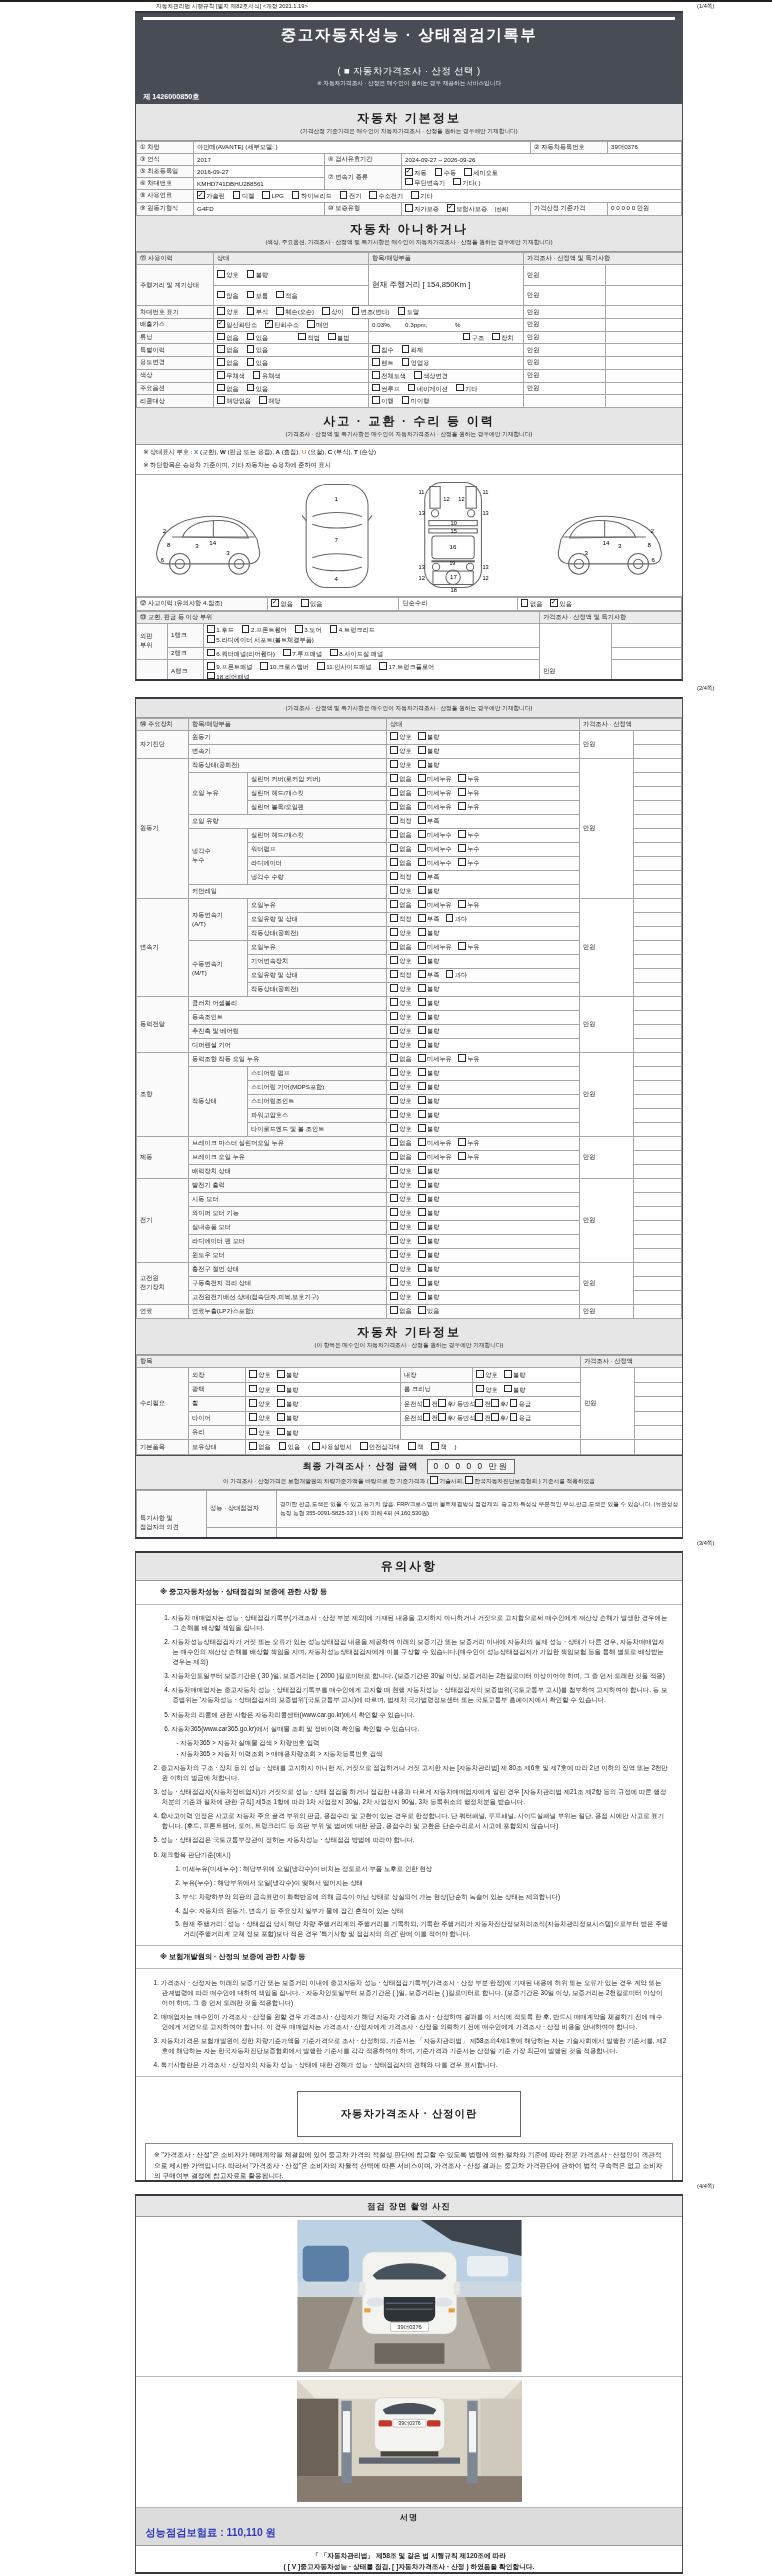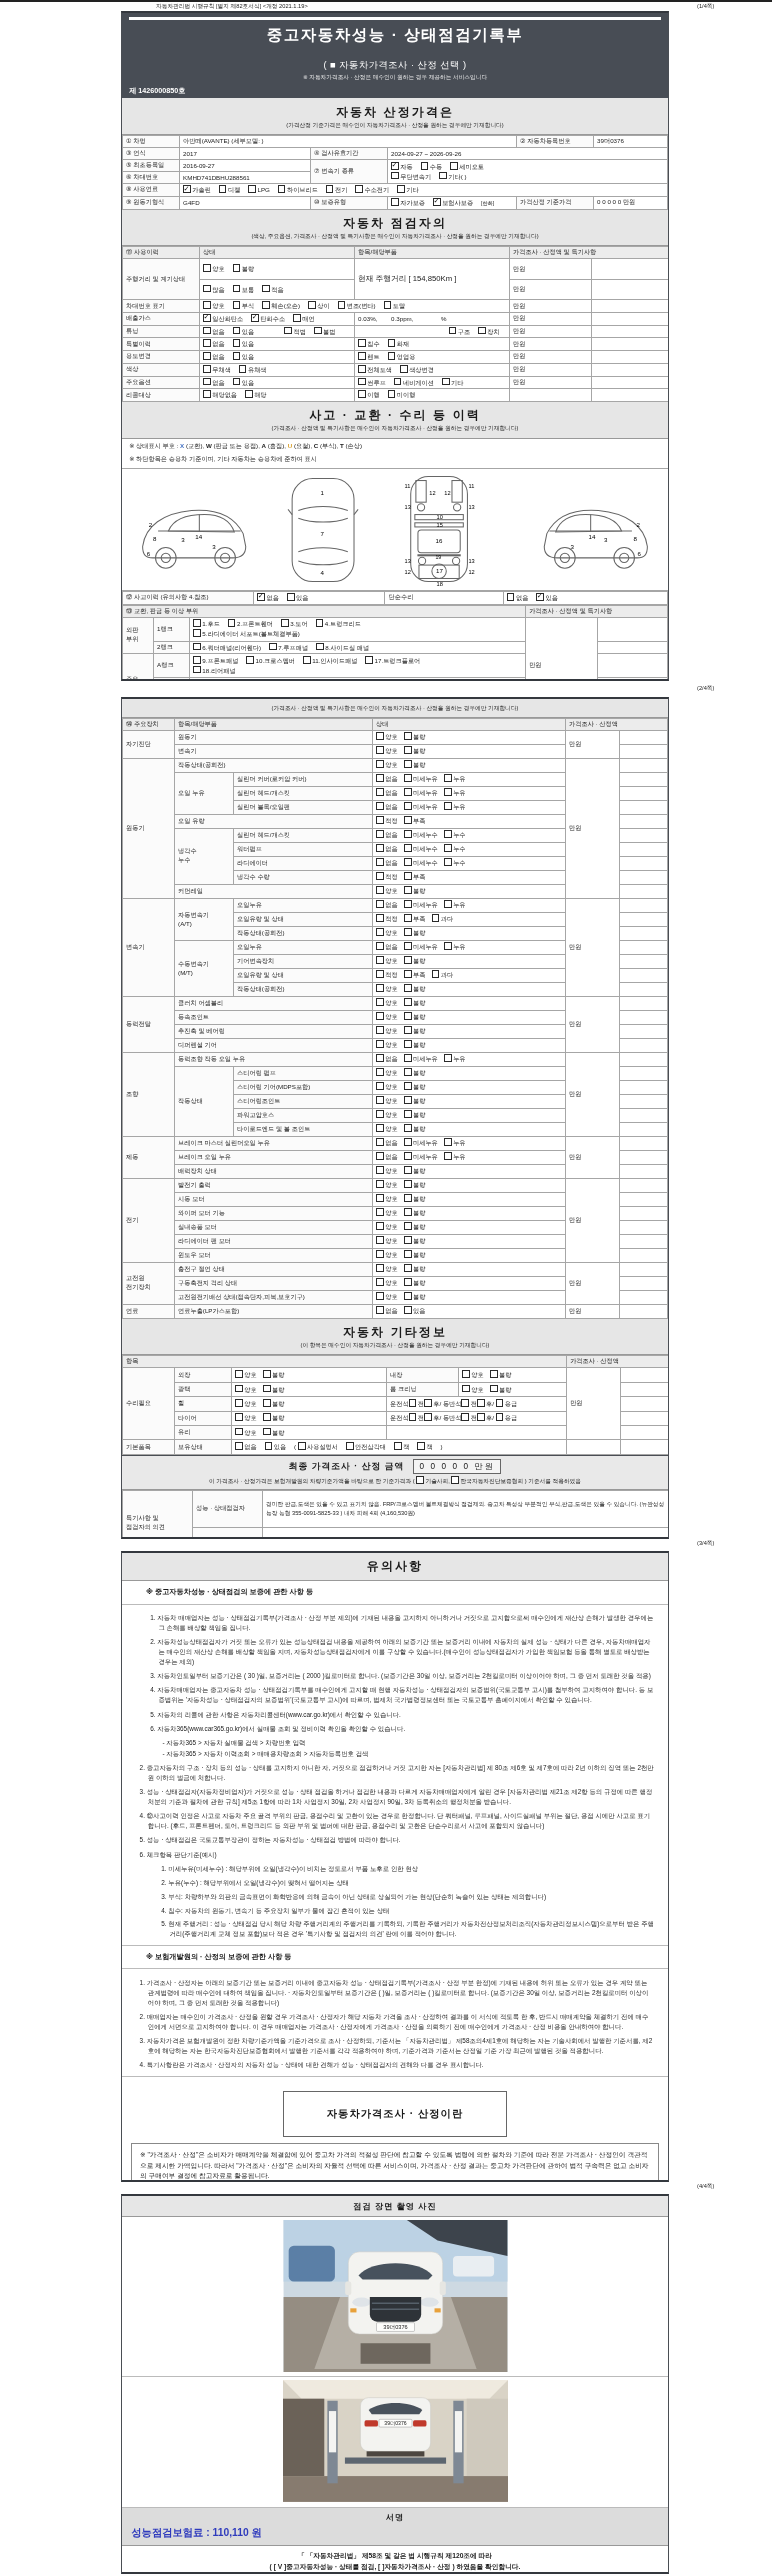--- a/index.html
+++ b/index.html
@@ -2,32 +2,32 @@
 <html style="font-size:8.2px"><head>
 <meta charset="utf-8">
 <style>
   html,body{margin:0;padding:0}
   body{width:773px;height:2576px;position:relative;background:#fff;
        font-family:"Liberation Sans","DejaVu Sans",sans-serif;color:#1a1a1a;font-size:6.2px}
   .toprule{position:absolute;top:0;left:0;width:773px;height:1.5px;background:#222}
   .ruleref{position:absolute;top:3.1px;left:156px;font-size:5.7px;color:#222}
   .pagemark{position:absolute;left:697px;font-size:5.7px;color:#222}
   .pm1{top:3.1px}.pm2{top:685px}.pm3{top:1540px}.pm4{top:2183px}
-  .pagebox{position:absolute;left:121px;width:548px;background:#fff;box-sizing:border-box;
+  .pagebox{position:absolute;left:135px;width:548px;background:#fff;box-sizing:border-box;
            border-left:1px solid #4a4e54;border-right:1px solid #4a4e54;
            border-top:2.6px solid #34383e;border-bottom:2.6px solid #34383e;overflow:hidden}
   .p1{top:11.3px;height:670px}
   .p2{top:697px;height:842px}
   .p3{top:1551px;height:631px}
   .p4{top:2194px;height:380px}
   
   .dochead{background:#484d55;color:#fff;padding:3.1px 7.2px 2.1px 7.2px}
   .whiteline{height:2.6px;background:#fff;margin:1px 0 5.2px 0}
   .doctitle{text-align:center;font-size:15.5px;font-weight:bold;letter-spacing:1.5px}
-  .docsub{text-align:center;font-size:9.3px;margin-top:13px;letter-spacing:0.5px}
+  .docsub{text-align:center;font-size:9.3px;margin-top:19px;letter-spacing:0.5px}
   .docnote{text-align:center;font-size:5.7px;margin-top:2.1px;color:#eee}
   .docno{font-size:7.2px;font-weight:bold;margin-top:4.1px}
   
   .sechead{background:#e6e6e6;text-align:center;padding:4.1px 2.1px;border-bottom:0.5px solid #999}
   .sechead h2{margin:1px 0;font-size:12px;font-weight:bold;letter-spacing:2.1px}
   .sechead .snote{font-size:5.7px;margin-top:1.5px}
   
   table.t{width:100%;border-collapse:collapse;table-layout:fixed}
   table.t td,table.t th{border:0.5px solid #a6a6a6;font-size:6.2px;padding:1px 3.1px;vertical-align:middle;
                         overflow:hidden;text-align:left;font-weight:normal}
@@ -89,21 +89,21 @@
 <section class="pagebox p1">
   <div class="dochead">
     <div class="whiteline"></div>
     <div class="doctitle">중고자동차성능 · 상태점검기록부</div>
     <div class="docsub">( ■ 자동차가격조사 · 산정 선택 )</div>
     <div class="docnote">※ 자동차가격조사 · 산정은 매수인이 원하는 경우 제공하는 서비스입니다</div>
     <div class="docno">제 1426000850호</div>
   </div>
 
   <div class="sechead">
-    <h2>자동차 산정가격은</h2>
+    <h2>자동차 기본정보</h2>
     <div class="snote">(가격산정 기준가격은 매수인이 자동차가격조사 · 산정을 원하는 경우에만 기재합니다)</div>
   </div>
 
   <table class="t">
     <colgroup>
         <col style="width:57px">
         <col style="width:131px">
         <col style="width:77px">
         <col style="width:129px">
         <col style="width:77px">
@@ -159,21 +159,21 @@
         <span class="opt"><span class="cb checked"></span><span class="cbl">보험사보증</span></span>
         <span class="insname">[한화]</span>
       </td>
       <td class="lab">가격산정 기준가격</td>
       <td class="cen">0 0 0 0 0 만원</td>
     </tr>
   </tbody>
     </table>
 
   <div class="sechead">
-    <h2>자동차 점검자의</h2>
+    <h2>자동차 아니하거나</h2>
     <div class="snote">(색상, 주요옵션, 가격조사 · 산정액 및 특기사항은 매수인이 자동차가격조사 · 산정을 원하는 경우에만 기재합니다)</div>
   </div>
 
   <table class="t">
     <colgroup>
         <col style="width:77px">
         <col style="width:155px">
         <col style="width:155px">
         <col style="width:82px">
         <col style="width:77px">

